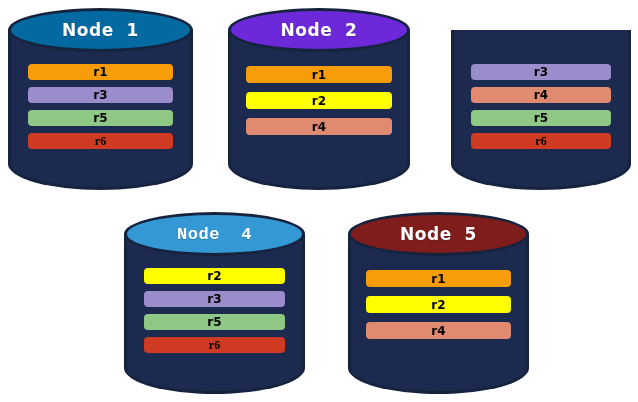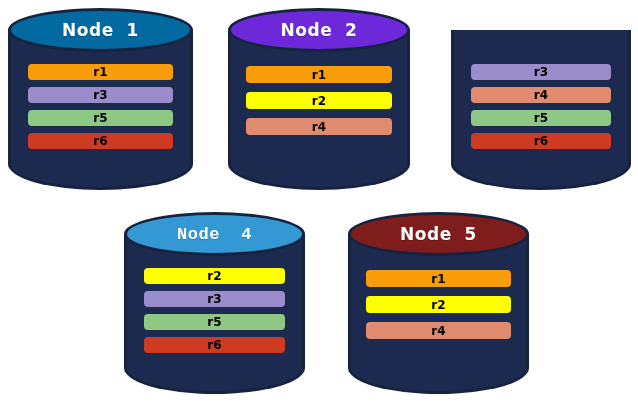--- a/index.html
+++ b/index.html
@@ -89,21 +89,21 @@
     line-height: 1;
   }
 
   
   .count-4 .replicas { top: 56px; }
   .count-4 .replica {
     width: 78%;
     height: 16px;
     margin-bottom: 7px;
   }
-  .count-4 .replica:last-child { margin-bottom: 0; }
+  .count-4 .replica:last-child { margin-bottom: 0; font-family: Liberation Serif, serif; }
 
   
   .count-3 .replicas { top: 58px; }
   .count-3 .replica {
     width: 80%;
     height: 17px;
     margin-bottom: 9px;
   }
   .count-3 .replica:last-child { margin-bottom: 0; }
 </style>

